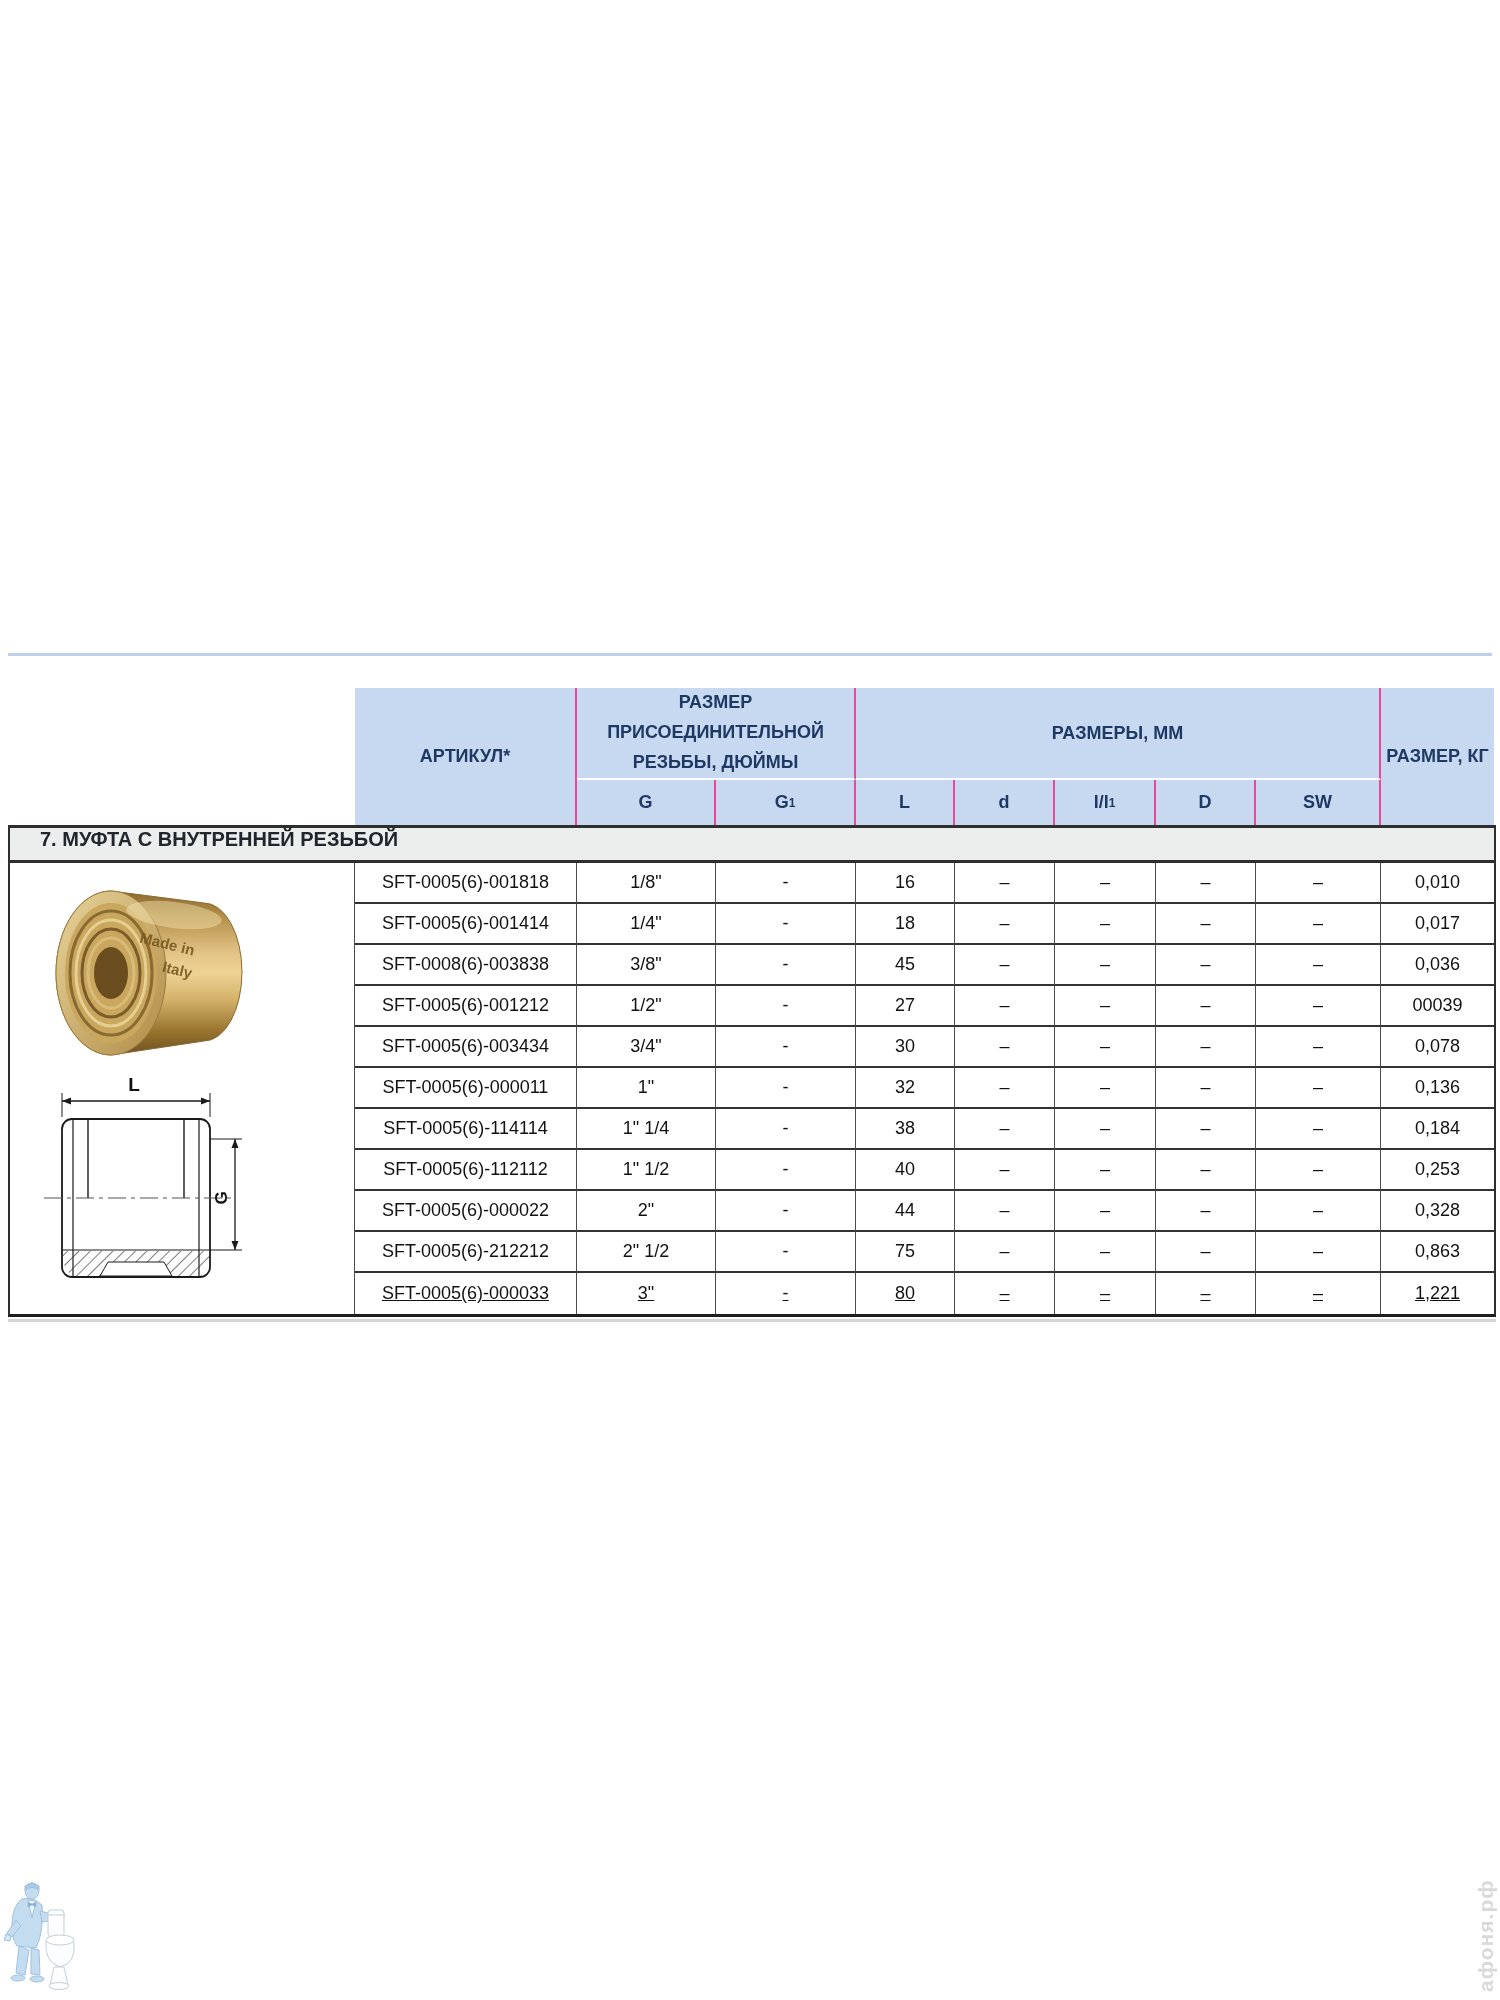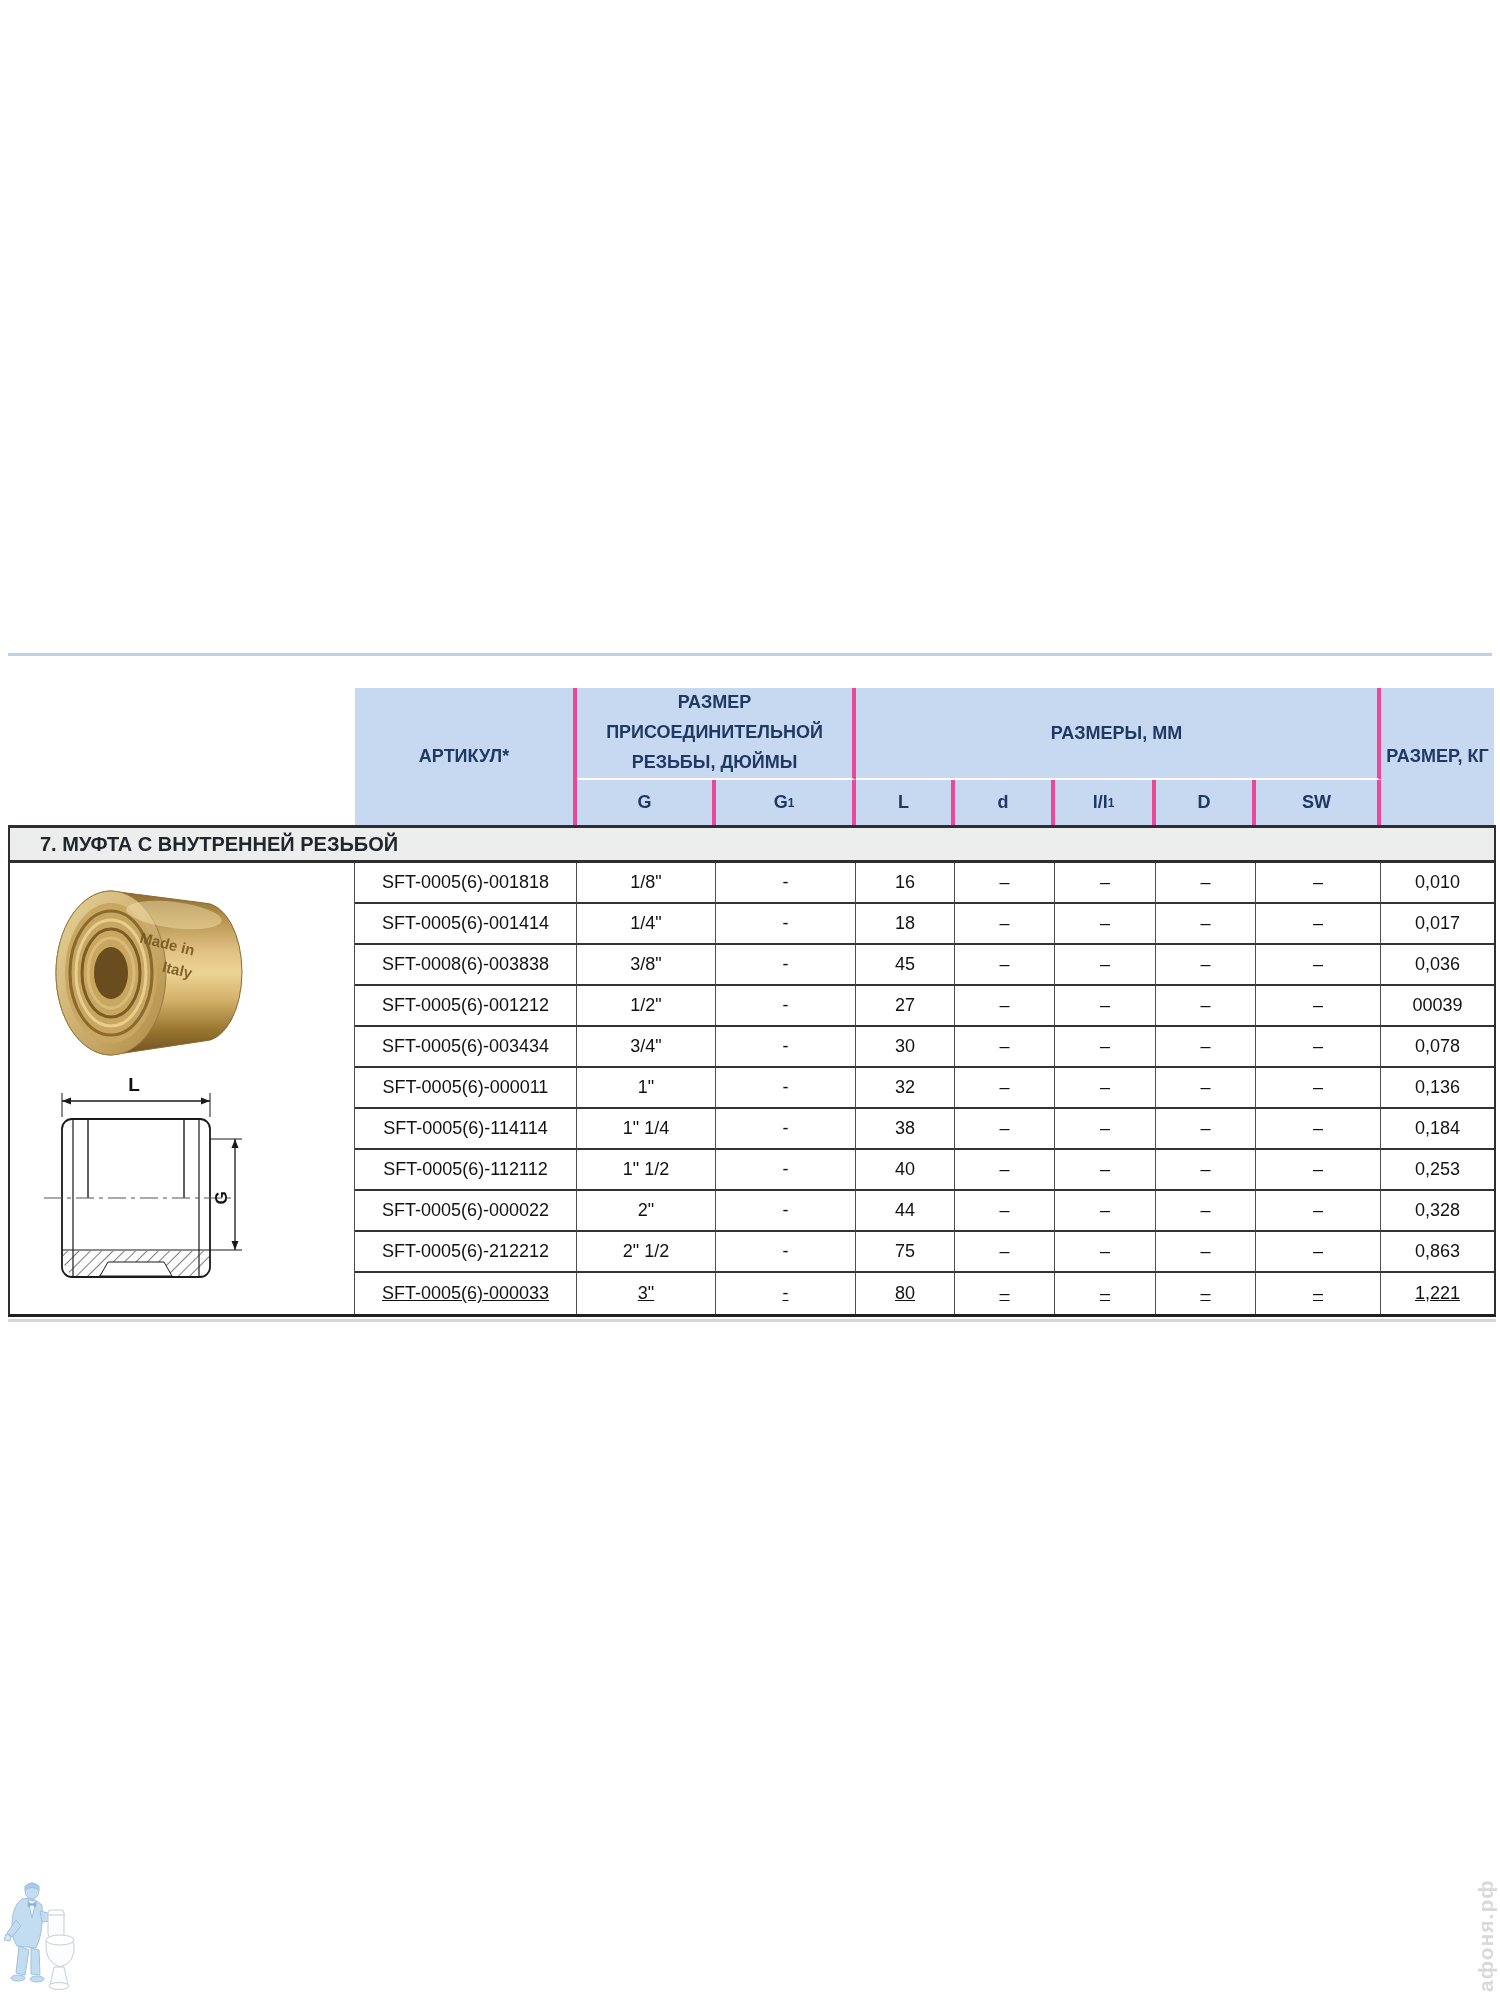--- a/index.html
+++ b/index.html
@@ -10,34 +10,34 @@
 
   .spec-table{position:absolute;left:8px;top:688px;width:1488px;}
 
   
   .hdr{display:grid;margin-left:2px;width:1484px;
        grid-template-columns:345px 222px 139px 140px 99px 100px 101px 100px 125px 113px;
        grid-template-rows:92px 45px;}
   .hc{background:#c6d9f0;color:#1f3864;font-weight:bold;font-size:18px;
       display:flex;align-items:center;justify-content:center;text-align:center;
       box-sizing:border-box;}
-  .gapR{border-right:4px solid #ec4899;}
+  .gapR{border-right:2px solid #ec4899;}
   .gapB{border-bottom:2px solid #ffffff;}
   .h-sketch{grid-column:1;grid-row:1/3;}
   .h-article{grid-column:2;grid-row:1/3;}
   .h-thread{grid-column:3/5;grid-row:1;white-space:pre-line;line-height:1.65;}
   .h-dims{grid-column:5/10;grid-row:1;}
   .h-mass{grid-column:10;grid-row:1/3;}
   .sub{grid-row:2;}
   .sub sub{font-size:12px;line-height:1;}
 
   
   .section-row{box-sizing:border-box;width:1488px;height:38px;background:#eceded;
      border:2px solid #2e2e2e;border-top-width:3px;border-bottom-width:3px;
-     display:flex;align-items:center;padding-left:30px;
+     display:flex;padding-left:30px;
      color:#20262c;font-weight:bold;font-size:20px;}
 
   
   .data-grid{box-sizing:border-box;width:1488px;display:grid;
      grid-template-columns:345px 222px 139px 140px 99px 100px 101px 100px 125px 113px;
      grid-auto-rows:41px;
      border-left:2px solid #2e2e2e;border-right:2px solid #2e2e2e;border-bottom:3px solid #1f1f1f;
      background:#fff;}
   .dcell{display:flex;align-items:center;justify-content:center;
      font-size:18px;color:#121212;box-sizing:border-box;

